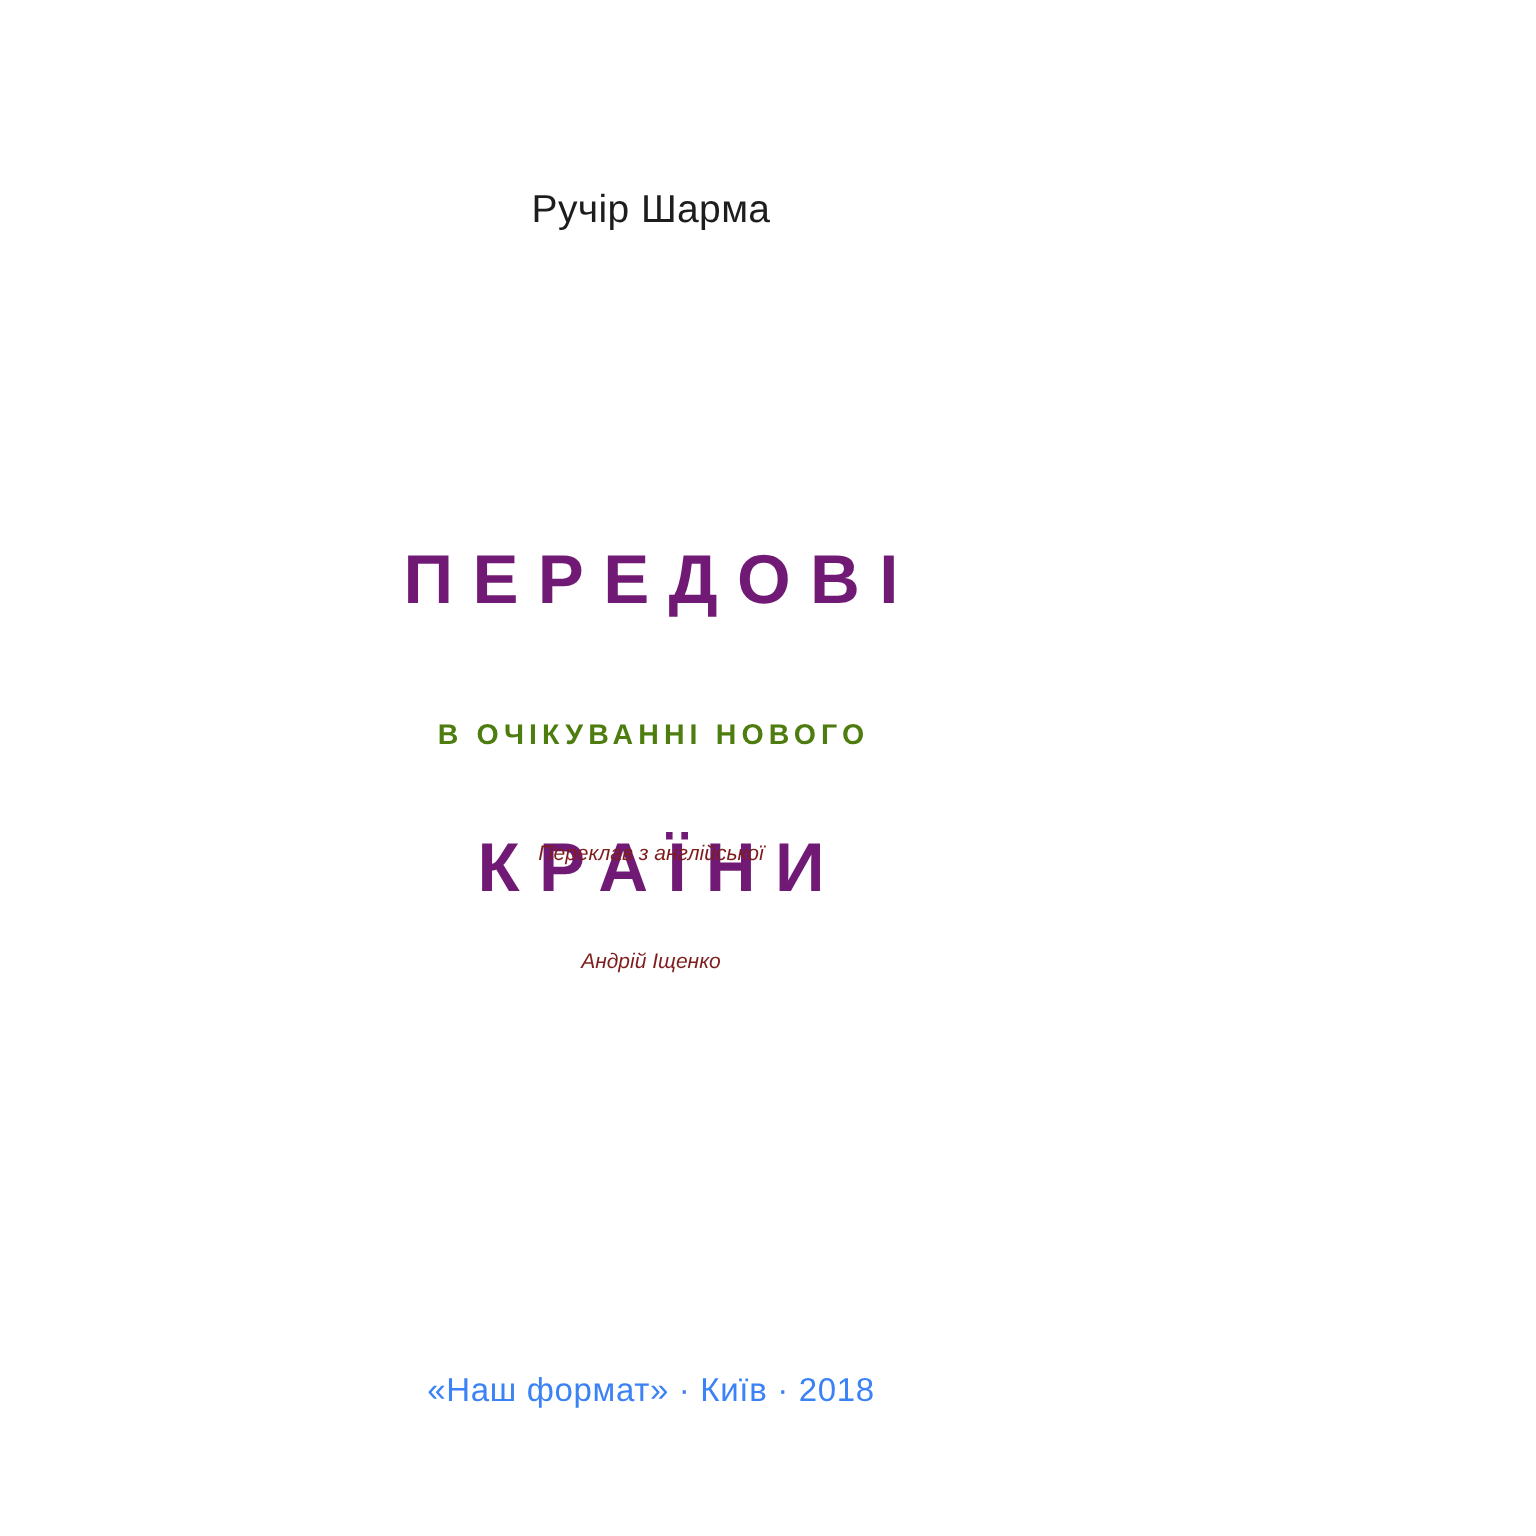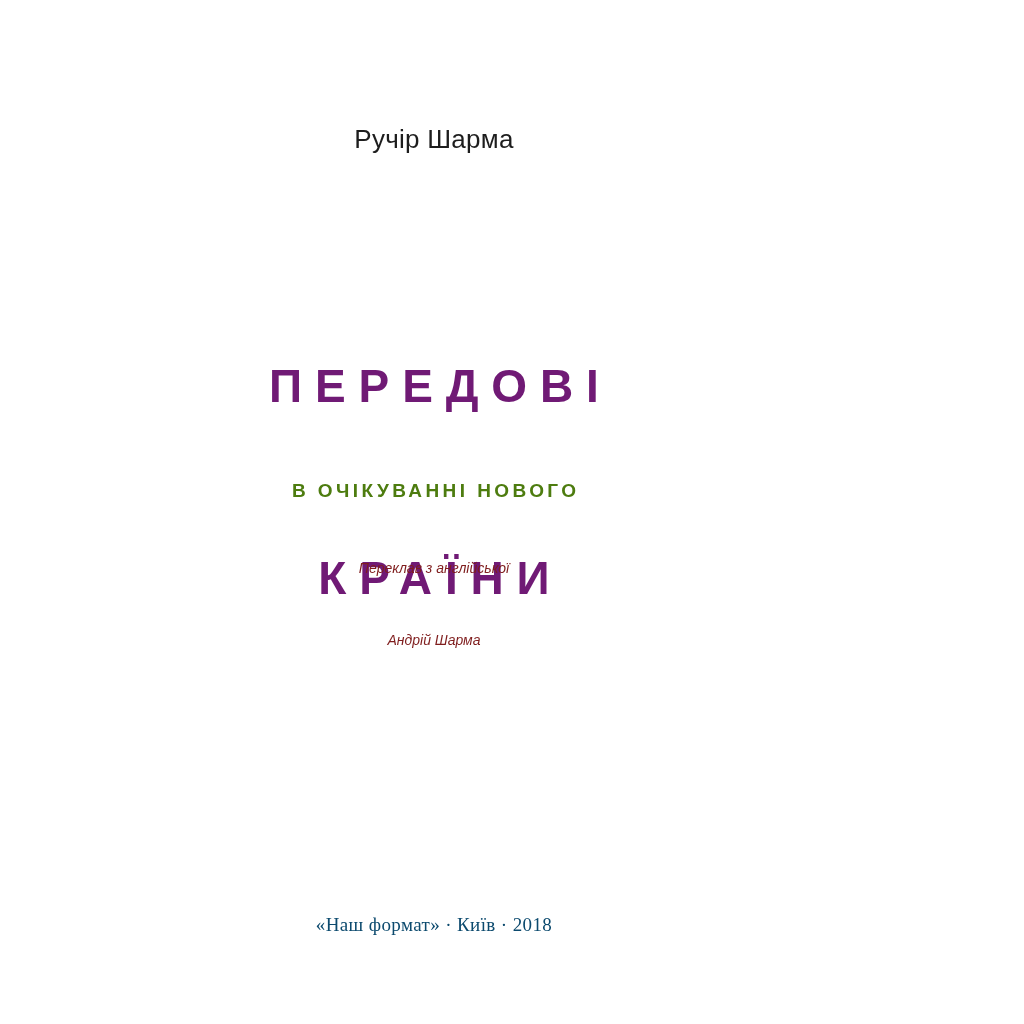--- a/index.html
+++ b/index.html
@@ -52,43 +52,42 @@
   .translator {
     top: 508px;
     font-size: 14px;
     font-style: italic;
     font-weight: 400;
     color: #7f1d1d;
     line-height: 24px;
   }
   .imprint {
     top: 914px;
-    font-size: 19px;
+    font-size: 22px;
     font-weight: 400;
-    color: #0c4a6e;
+    color: #3b82f6;
     letter-spacing: 0.02em;
-    font-family: Liberation Serif, serif;
   }
 </style>
 </head>
 <body>
 
 <div class="page">
 
   <div class="line author">Ручір Шарма</div>
 
   <div class="line title">
     <div>ПЕРЕДОВІ</div>
     <div>КРАЇНИ</div>
   </div>
 
   <div class="line subtitle">
     <div>В ОЧІКУВАННІ НОВОГО</div>
   </div>
 
   <div class="line translator">
     <div>Переклав з англійської</div>
-    <div>Андрій Шарма</div>
+    <div>Андрій Іщенко</div>
   </div>
 
   <div class="line imprint">«Наш формат» · Київ · 2018</div>
 
 </div>
 
 </body></html>

